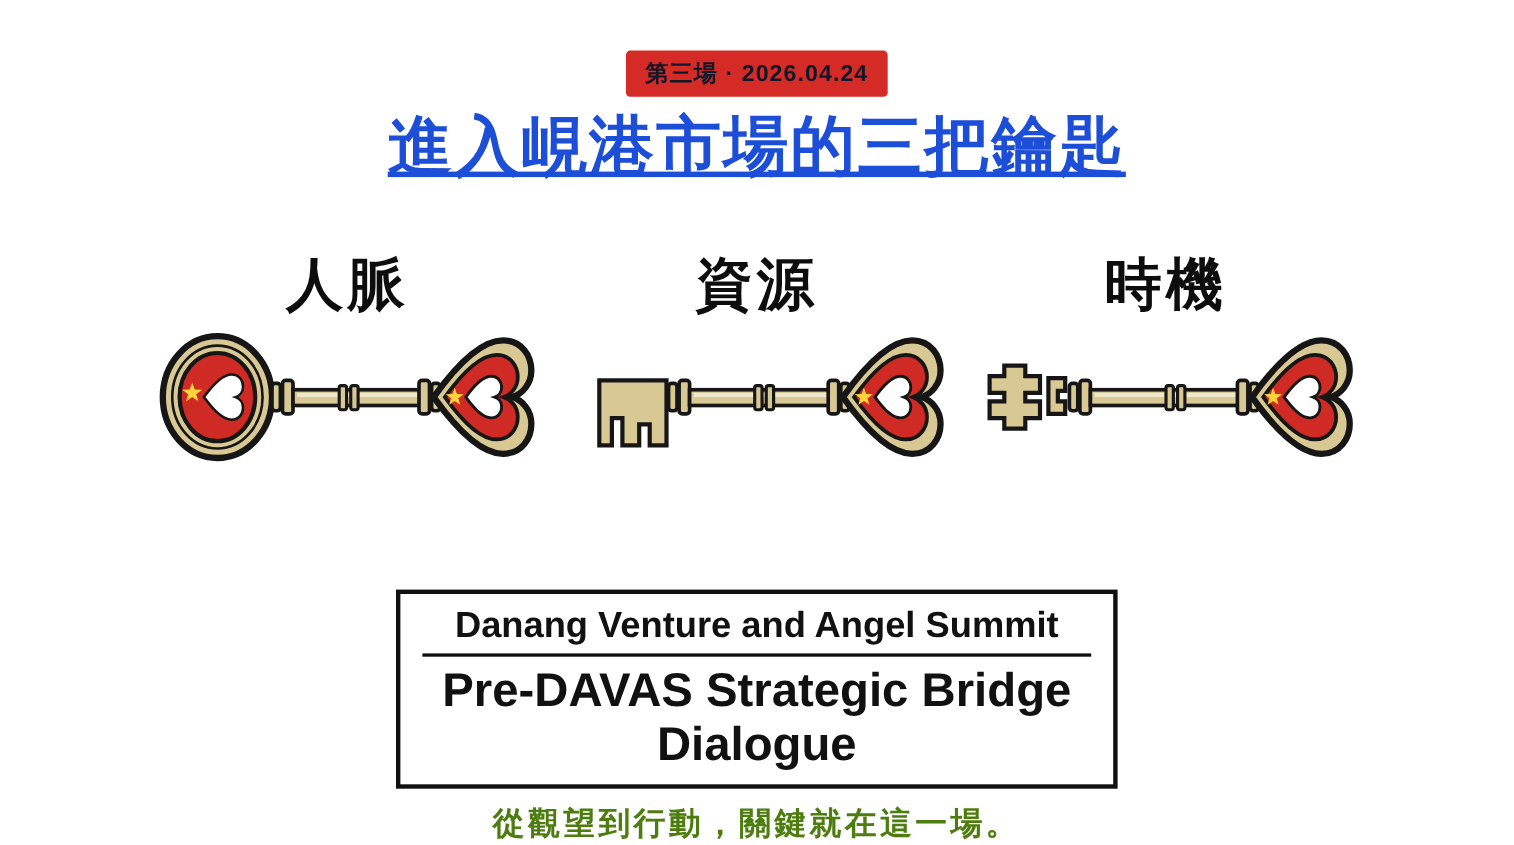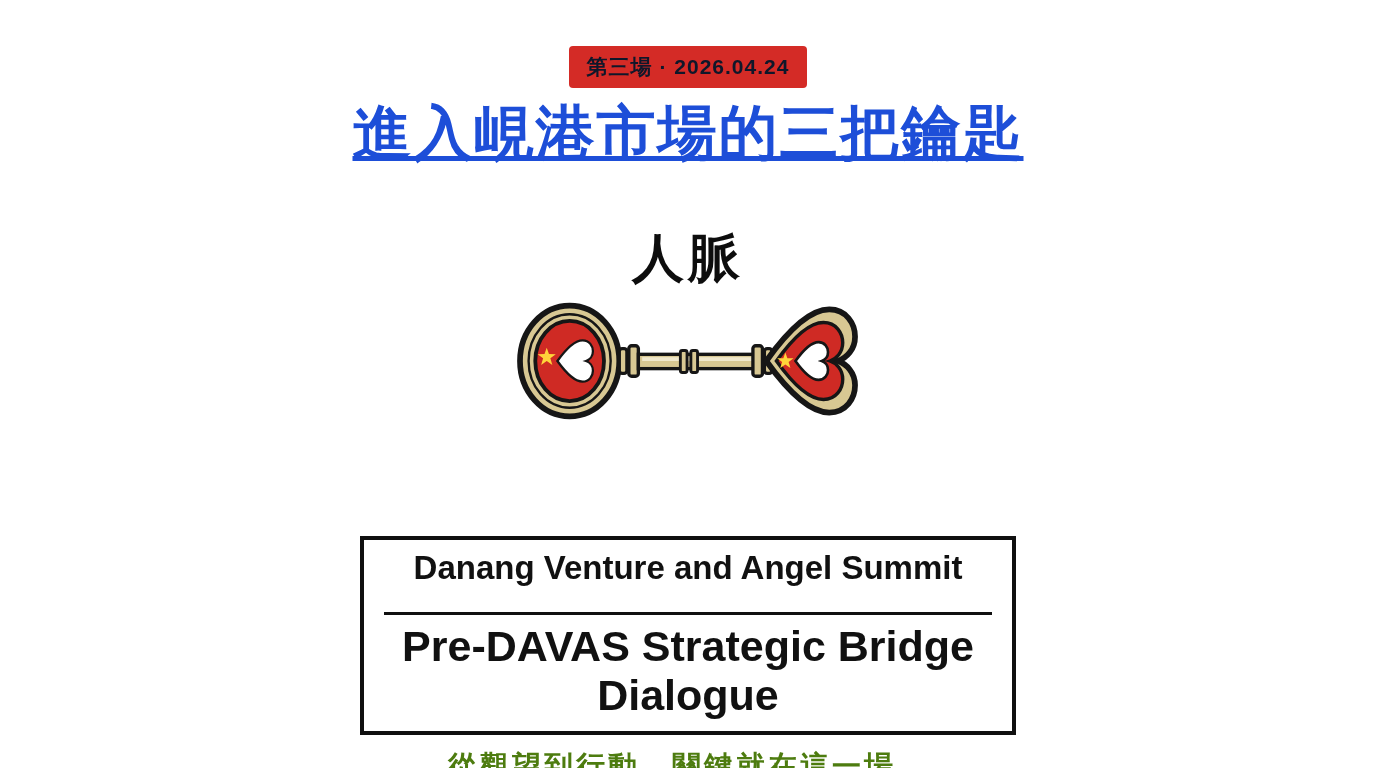--- a/index.html
+++ b/index.html
@@ -70,21 +70,21 @@
     border: 4px solid #101010;
     background: #ffffff;
     text-align: center;
     padding: 9px 20px 11px 20px;
     box-sizing: border-box;
   }
   .summit-line1 {
     font-size: 33px;
     font-weight: 800;
     border-bottom: 3px solid #101010;
-    padding-bottom: 25px;
+    padding-bottom: 7px;
     margin-bottom: 7px;
   }
   .summit-line2 {
     font-size: 43px;
     font-weight: 800;
   }
   .tagline {
     margin-top: 12px;
     text-align: center;
     font-size: 29px;
@@ -141,21 +141,54 @@
           <use href="#rings-end" transform="translate(112,50)"></use>
           <rect x="132" y="59" width="128" height="15" fill="#d8c893" stroke="#161616" stroke-width="3.5"></rect>
           <rect x="136" y="62" width="118" height="4" fill="#f0e8cc"></rect>
           <use href="#rings-mid" transform="translate(176,55)"></use>
           <use href="#rings-end" transform="translate(272,50) scale(-1,1)"></use>
         </g>
         <use href="#bow-right" transform="translate(308,66)"></use>
       </svg>
     </div>
 
+    <div class="key-col">
+      <div class="key-label">資源</div>
+      <svg class="key-art" viewBox="0 0 368 132" width="352" height="126">
+        <g>
+          <path d="M34,50 L98,50 L98,112 L82,112 L82,92 L72,92 L72,112 L56,112 L56,86 L46,86 L46,112 L34,112 Z" fill="#d8c893" stroke="#161616" stroke-width="4"></path>
+        </g>
+        <g>
+          <use href="#rings-end" transform="translate(100,50)"></use>
+          <rect x="120" y="59" width="140" height="15" fill="#d8c893" stroke="#161616" stroke-width="3.5"></rect>
+          <rect x="124" y="62" width="130" height="4" fill="#f0e8cc"></rect>
+          <use href="#rings-mid" transform="translate(182,55)"></use>
+          <use href="#rings-end" transform="translate(272,50) scale(-1,1)"></use>
+        </g>
+        <use href="#bow-right" transform="translate(308,66)"></use>
+      </svg>
+    </div>
 
+    <div class="key-col">
+      <div class="key-label">時機</div>
+      <svg class="key-art" viewBox="0 0 368 132" width="352" height="126">
+        <g>
+          <path d="M30,36 L50,36 L50,46 L64,46 L64,62 L50,62 L50,70 L64,70 L64,86 L50,86 L50,96 L30,96 L30,86 L16,86 L16,70 L30,70 L30,62 L16,62 L16,46 L30,46 Z" fill="#d8c893" stroke="#161616" stroke-width="4"></path>
+          <path d="M72,48 L88,48 L88,60 L81,60 L81,70 L88,70 L88,82 L72,82 Z" fill="#d8c893" stroke="#161616" stroke-width="4"></path>
+        </g>
+        <g>
+          <use href="#rings-end" transform="translate(92,50)"></use>
+          <rect x="112" y="59" width="148" height="15" fill="#d8c893" stroke="#161616" stroke-width="3.5"></rect>
+          <rect x="116" y="62" width="138" height="4" fill="#f0e8cc"></rect>
+          <use href="#rings-mid" transform="translate(184,55)"></use>
+          <use href="#rings-end" transform="translate(272,50) scale(-1,1)"></use>
+        </g>
+        <use href="#bow-right" transform="translate(308,66)"></use>
+      </svg>
+    </div>
 
   </div>
 
   <div class="summit-box">
     <div class="summit-line1">Danang Venture and Angel Summit</div>
     <div class="summit-line2">Pre-DAVAS Strategic Bridge Dialogue</div>
   </div>
 
   <div class="tagline">從觀望到行動，關鍵就在這一場。</div>
 

